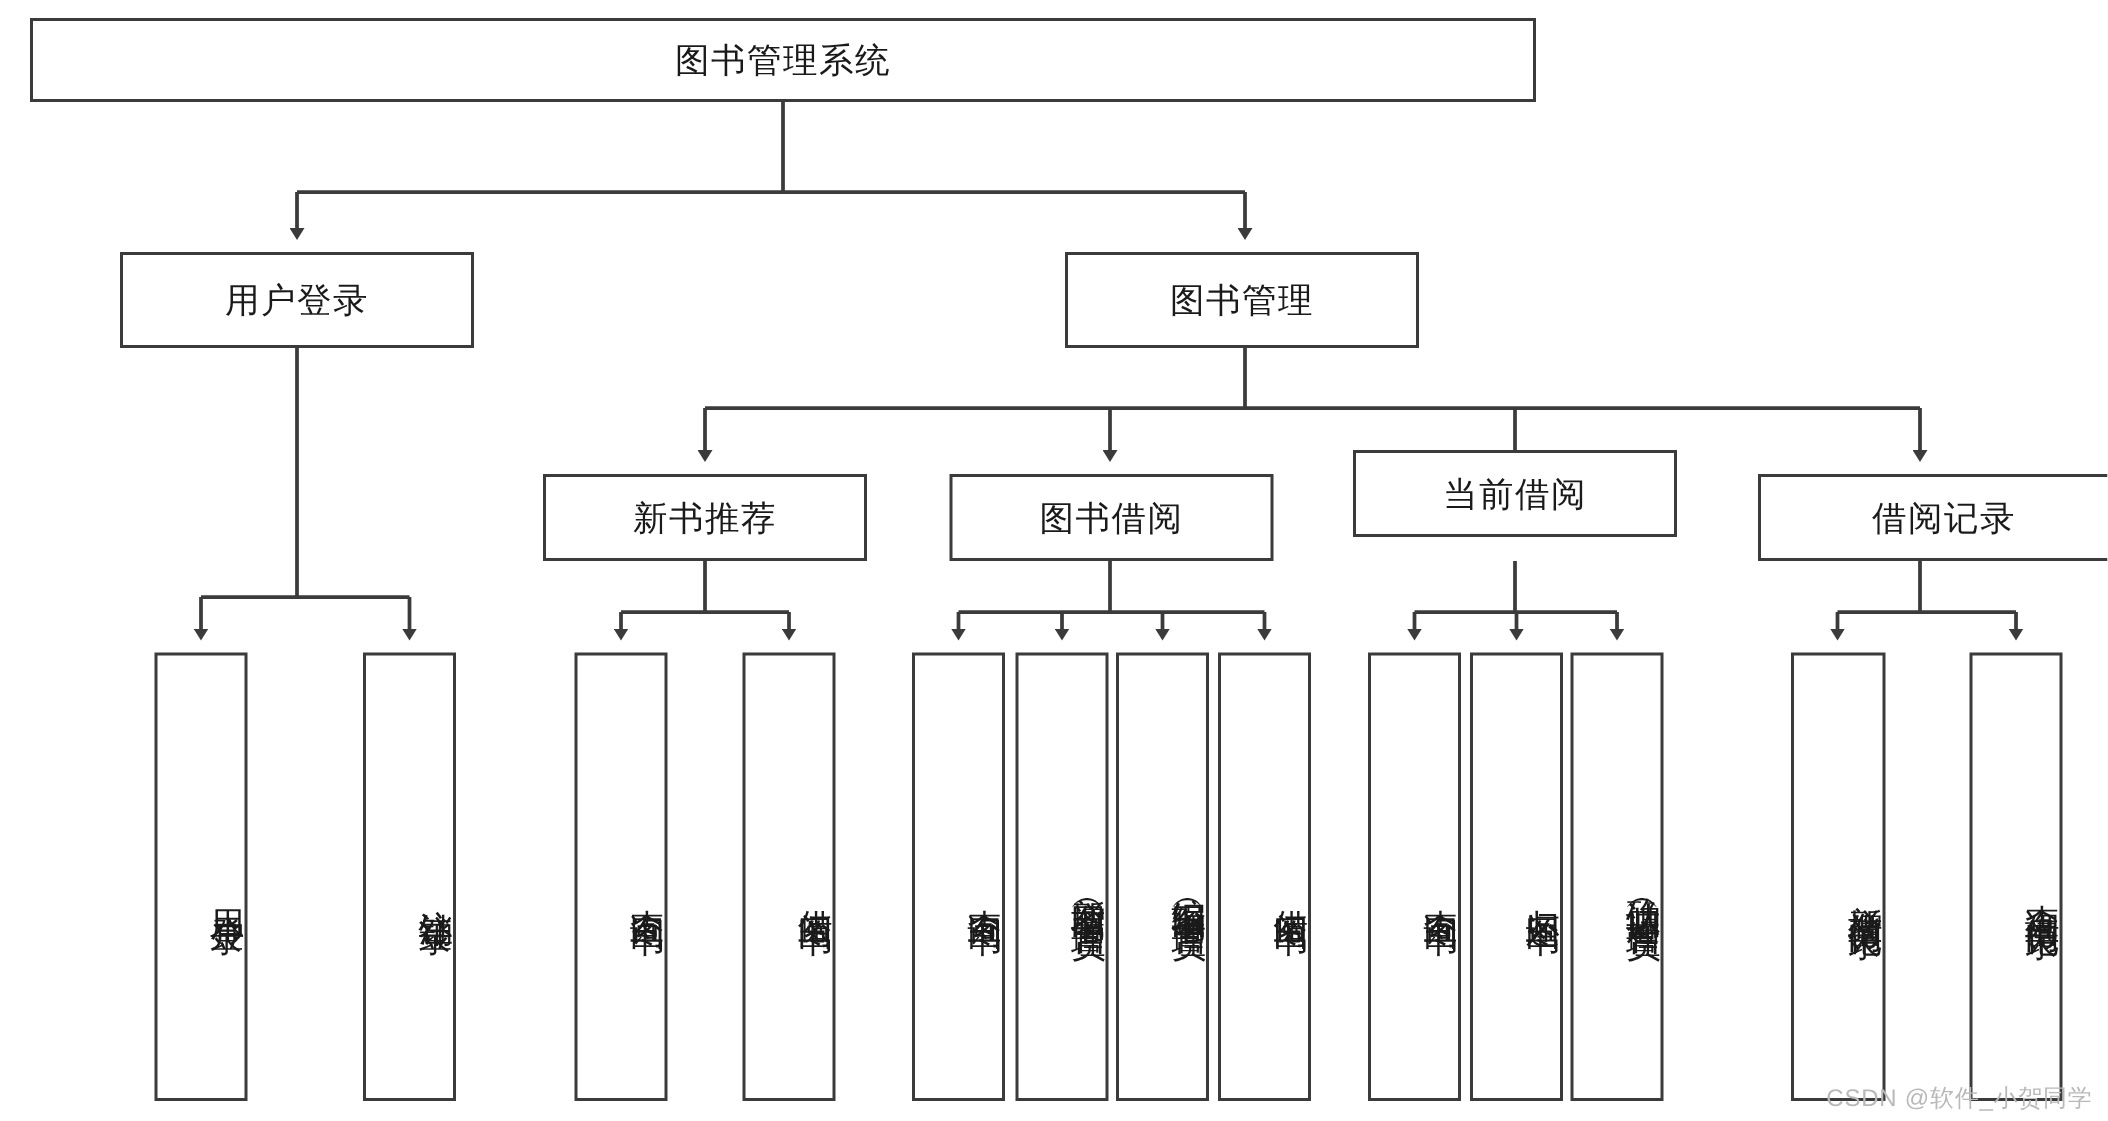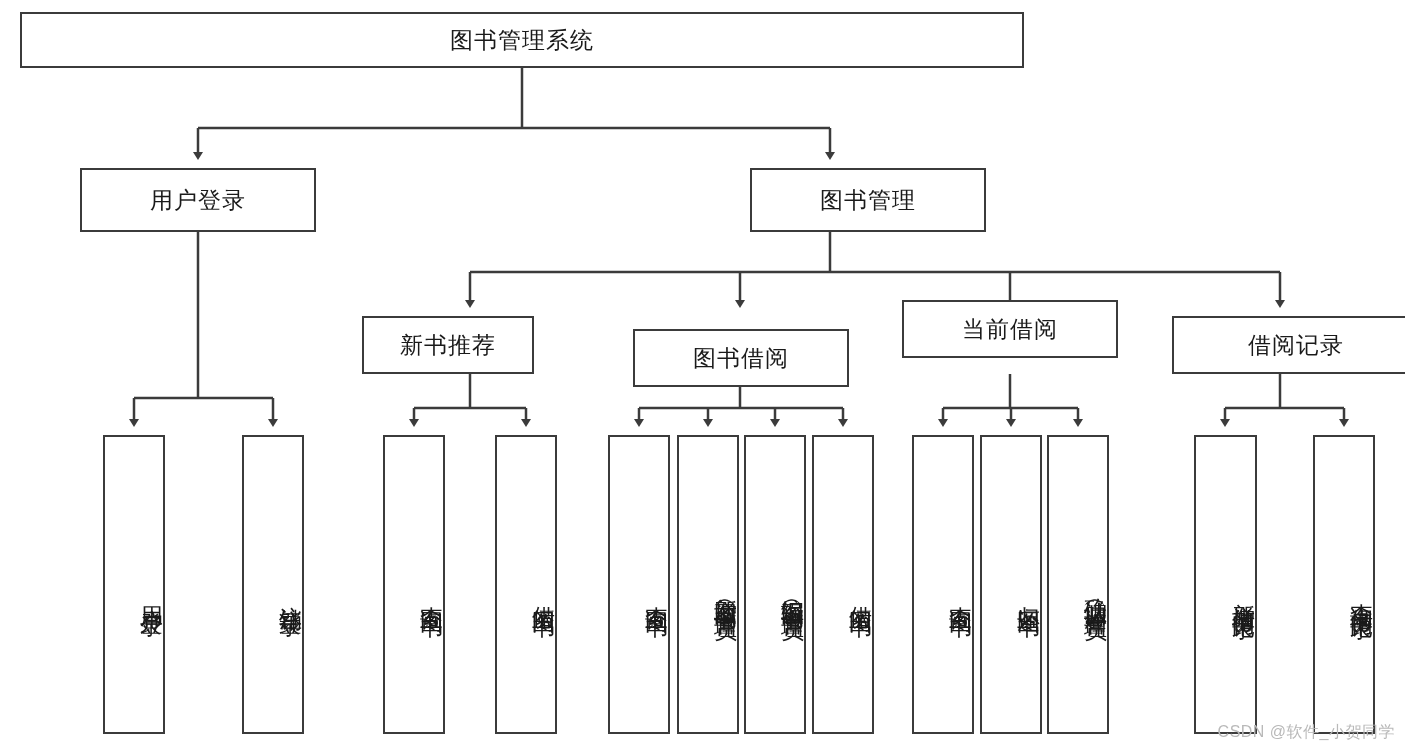--- a/index.html
+++ b/index.html
@@ -124,29 +124,29 @@
   </svg>
 
   <div class="node horiz" style="left:20px; top:12px; width:1004px; height:56px;">
     <span>图书管理系统</span>
   </div>
 
   <div class="node horiz" style="left:80px; top:168px; width:236px; height:64px;">
     <span>用户登录</span>
   </div>
 
-  <div class="node horiz" style="left:710px; top:168px; width:236px; height:64px;margin-left:40px;">
+  <div class="node horiz" style="left:710px; top:168px; width:236px; height:64px;">
     <span>图书管理</span>
   </div>
 
-  <div class="node horiz" style="left:362px; top:316px; width:172px; height:58px;">
+  <div class="node horiz" style="left:362px; top:316px; width:216px; height:58px;">
     <span>新书推荐</span>
   </div>
 
-  <div class="node horiz" style="left:633px; top:316px; width:216px; height:58px;margin-top:13px;">
+  <div class="node horiz" style="left:633px; top:316px; width:216px; height:58px;">
     <span>图书借阅</span>
   </div>
 
   <div class="node horiz" style="left:902px; top:300px; width:216px; height:58px;">
     <span>当前借阅</span>
   </div>
 
   <div class="node horiz" style="left:1172px; top:316px; width:248px; height:58px;">
     <span>借阅记录</span>
   </div>

